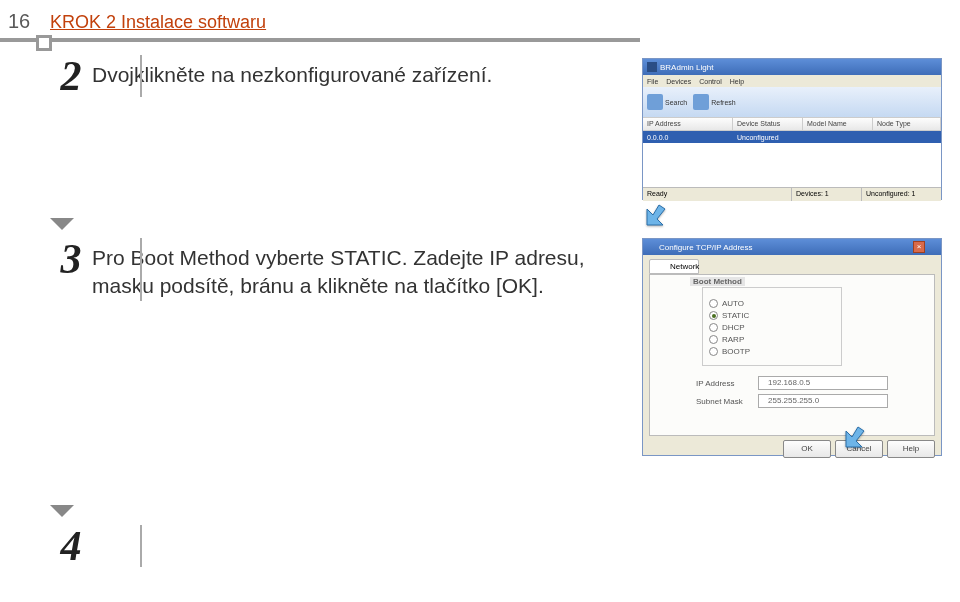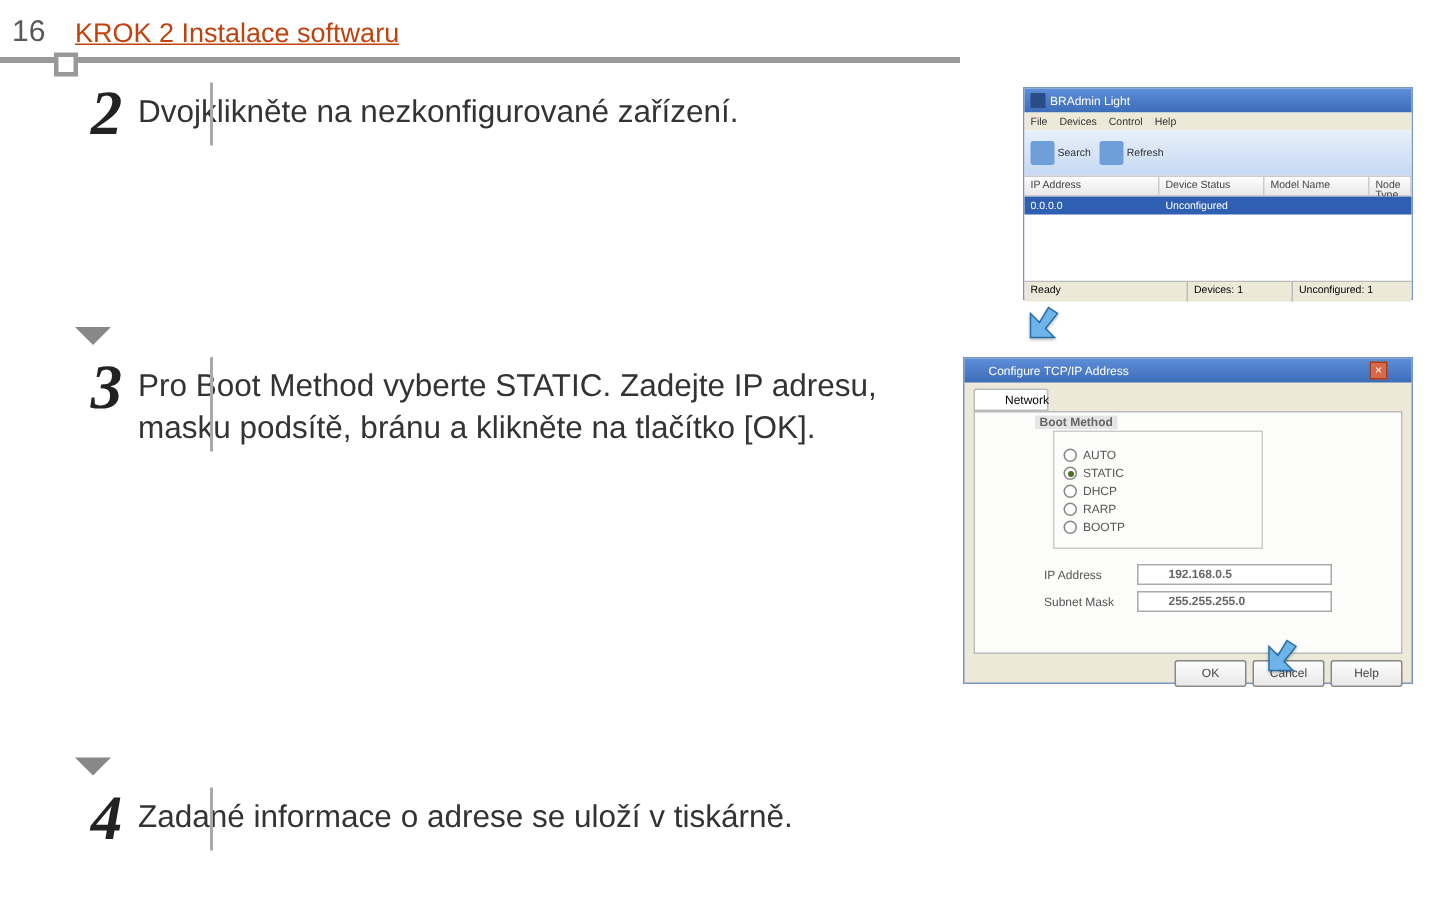--- a/index.html
+++ b/index.html
@@ -91,21 +91,21 @@
       border-top: 12px solid #888;
     }
     .tri-3 { top: 218px; }
     .tri-4 { top: 505px; }
     
     
     .screenshot1 {
       position: absolute;
       right: 18px;
       top: 58px;
-      width: 260px;
+      width: 300px;
       height: 142px;
       border: 1px solid #7a96c5;
       background: #fff;
       font-size: 8px;
     }
     .ss1-titlebar {
       height: 16px;
       background: linear-gradient(#5d8ed8, #3e6db8);
       color: #fff;
       padding: 2px 4px;
@@ -305,23 +305,22 @@
       font-size: 8px;
       color: #555;
       padding-left: 38px;
     }
     .ss2-field-input {
       width: 130px;
       height: 14px;
       border: 1px solid #aaa;
       background: #fff;
       font-size: 8px;
-      padding: 1px 20px;
+      padding: 1px 9px;
       color: #666;
-      font-weight: bold;
     }
     .ss2-buttons {
       display: flex;
       justify-content: flex-end;
       gap: 4px;
       padding: 4px 6px;
     }
     .ss2-btn {
       width: 48px;
       height: 18px;
@@ -357,21 +356,20 @@
   <div class="step-divider"></div>
   <div class="step-number">3</div>
   <div class="step-text">Pro Boot Method vyberte STATIC. Zadejte IP adresu, masku podsítě, bránu a klikněte na tlačítko [OK].</div>
 </div>
 
 <div class="triangle-marker tri-4"></div>
 
 <div class="step-row step-4">
   <div class="step-divider"></div>
   <div class="step-number">4</div>
-  <div class="step-text">Zadané informace o adrese se uloží v tiskárně.</div>
 </div>
 
 <div class="screenshot1">
   <div class="ss1-titlebar">
     <span class="title-icon"></span>
     <span>BRAdmin Light</span>
   </div>
   <div class="ss1-menubar">
     <span>File</span>
     <span>Devices</span>

